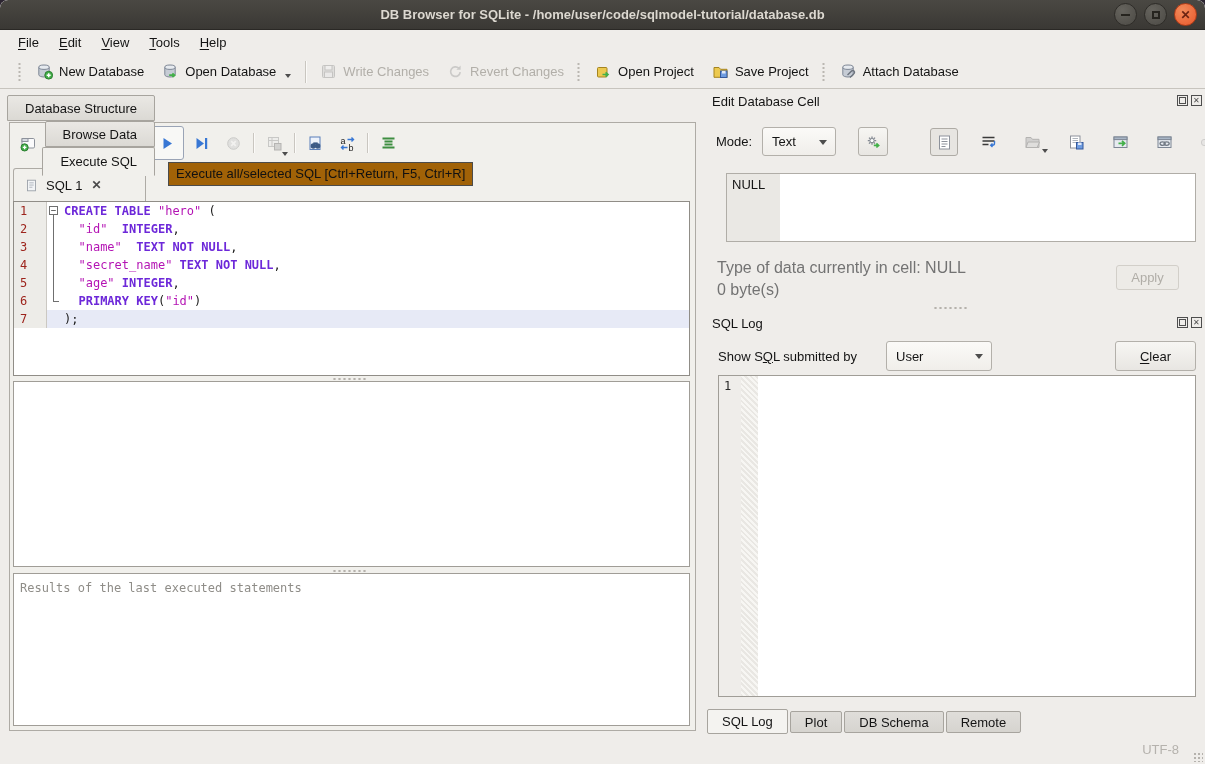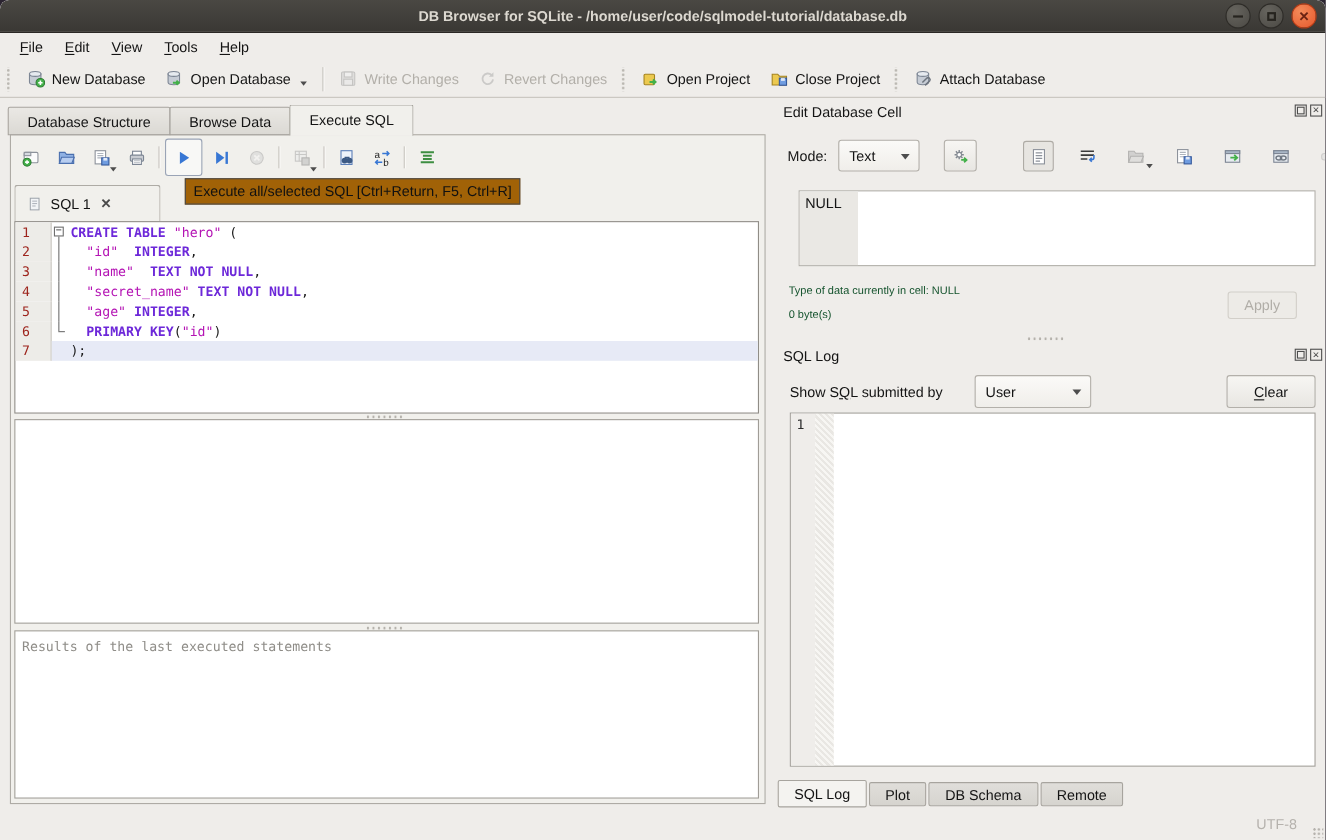--- a/index.html
+++ b/index.html
@@ -19,33 +19,33 @@
   .wb-max .sym{width:8px;height:8px;border:2px solid #26241f;}
   .wb-close{background:radial-gradient(circle at 35% 30%,#f38b5a,#e7582c);border-color:#b23c17;}
   .wb-close .sym{color:#6b2312;font-size:12px;font-weight:bold;line-height:1;width:auto;height:auto;}
 
   
   .menubar{position:absolute;left:0;top:30px;width:1205px;height:25px;background:#efedea;
     display:flex;align-items:center;padding-left:8px;}
   .menuitem{padding:2px 10px;font-size:13px;color:#141414;}
   .menuitem u{text-decoration:underline;text-underline-offset:2px;}
   .toolbar{position:absolute;left:0;top:55px;width:1205px;height:34px;background:#efedea;
-    border-bottom:1px solid #c7c4be;display:flex;align-items:center;padding-left:2px;}
+    border-bottom:1px solid #c7c4be;display:flex;align-items:center;padding-left:14px;}
   .tbtn{display:flex;align-items:center;gap:6px;height:28px;padding:0 9px;font-size:13px;color:#141414;position:relative;}
   .tbtn.disabled{color:#b2afa9;}
   .tbtn.disabled .ticon{filter:grayscale(1) opacity(.45);}
   .ticon{width:17px;height:17px;display:inline-flex;}
   .tsep{width:1px;height:22px;background:#c9c6c0;margin:0 5px;box-shadow:1px 0 0 #fbfaf8;}
   .thandle{width:5px;height:22px;margin:0 5px 0 3px;
     background-image:radial-gradient(circle,#bab7b1 1px,transparent 1.3px);background-size:4px 4px;background-position:center;}
   .dd-caret{width:0;height:0;border-left:3.5px solid transparent;border-right:3.5px solid transparent;
     border-top:4px solid #4d4d4d;display:inline-block;margin-left:3px;transform:translateY(4px);}
 
   
-  .main-tabs{position:absolute;left:7px;top:95px;display:flex;align-items:flex-end;z-index:3;}
+  .main-tabs{position:absolute;left:7px;top:95px;display:flex;align-items:flex-end;z-index:3;flex-direction:column;}
   .mtab{height:26px;padding:0 17px;display:flex;align-items:center;font-size:13px;color:#141414;
     background:linear-gradient(#eae8e4,#dbd9d4);border:1px solid #a7a49e;margin-right:-1px;border-radius:2px 2px 0 0;}
   .mtab.active{height:29px;background:#f1f0ec;border-bottom:1px solid #f1f0ec;margin-bottom:-1px;z-index:4;}
 
   
   .page-frame{position:absolute;left:9px;top:122px;width:687px;height:609px;background:#f1f0ec;border:1px solid #aeaba5;}
   .sql-toolbar{position:absolute;left:2px;top:2px;height:36px;display:flex;align-items:center;}
   .sbtn{width:30px;height:30px;display:flex;align-items:center;justify-content:center;position:relative;margin:0 1px;}
   .sbtn.hovered{border:1px solid #9aa4b6;border-radius:3px;background:#f8f8f6;width:34px;height:34px;}
   .sbtn.disabled .ticon{filter:grayscale(1) opacity(.5);}
@@ -103,21 +103,21 @@
 
   .cell-toolbar{position:absolute;left:930px;top:127px;height:30px;display:flex;align-items:center;gap:16px;}
   .cellbtn{width:28px;height:28px;display:flex;align-items:center;justify-content:center;position:relative;flex:none;}
   .cellbtn.pressed{border:1px solid #aeaba5;background:#e7e5e1;border-radius:3px;}
   .cellbtn.disabled .ticon{filter:grayscale(1) opacity(.45);}
 
   .null-box{position:absolute;left:726px;top:173px;width:470px;height:69px;background:#fff;border:1px solid #b0ada7;}
   .null-col{position:absolute;left:0;top:0;bottom:0;width:53px;background:#eae8e4;}
   .null-text{position:absolute;left:5px;top:3px;font-size:13px;color:#141414;}
 
-  .static-text{position:absolute;font-size:10px;color:#14532d;}
+  .static-text{position:absolute;font-size:16px;color:#737373;}
 
   .log-area{position:absolute;left:718px;top:375px;width:478px;height:322px;background:#fff;border:1px solid #a09d97;}
   .log-gut{position:absolute;left:0;top:0;bottom:0;width:22px;background:#efedea;font-family:"DejaVu Sans Mono",monospace;
     font-size:12px;color:#2a2a2a;padding:3px 0 0 5px;}
   .log-fold{position:absolute;left:22px;top:0;bottom:0;width:17px;
     background:repeating-linear-gradient(45deg,#e9e7e3 0 2px,#f7f6f3 2px 4px);}
 
   .bottom-tabs{position:absolute;left:707px;top:709px;display:flex;align-items:flex-start;gap:2px;}
   .btab{height:22px;margin-top:2px;padding:0 14px;display:flex;align-items:center;font-size:13px;color:#141414;
     background:linear-gradient(#e0deda,#d6d4cf);border:1px solid #a7a49e;border-radius:2px;}
@@ -209,21 +209,21 @@
         <span>Open Project</span>
       </div>
       <div class="tbtn">
         <span class="ticon">
           <svg width="17" height="17" viewBox="0 0 17 17" xmlns="http://www.w3.org/2000/svg">
             <path d="M2 4.5h5l1.6 1.8H15v8H2z" fill="#ecc94f" stroke="#a5841f"></path>
             <rect x="8.5" y="8" width="6.5" height="6.5" fill="#6f9ce0" stroke="#35599c"></rect>
             <rect x="10" y="8" width="3.5" height="2.5" fill="#dfe8f7"></rect>
           </svg>
         </span>
-        <span>Close Project</span>
+        <span>Save Project</span>
       </div>
       <div class="thandle"></div>
       <div class="tbtn">
         <span class="ticon">
           <svg width="17" height="17" viewBox="0 0 17 17" xmlns="http://www.w3.org/2000/svg">
             <path d="M2.8 4.2h10.4v7.6c0 1.2-2.3 2.2-5.2 2.2s-5.2-1-5.2-2.2z" fill="#c6ccd5" stroke="#7d8694"></path>
             <ellipse cx="8" cy="4.2" rx="5.2" ry="2.2" fill="#e6eaef" stroke="#7d8694"></ellipse>
             <path d="M10 14.6l4.2-4.2a1.8 1.8 0 0 0-2.5-2.5L7.5 12" fill="none" stroke="#6d747e" stroke-width="1.4"></path>
           </svg>
         </span>

